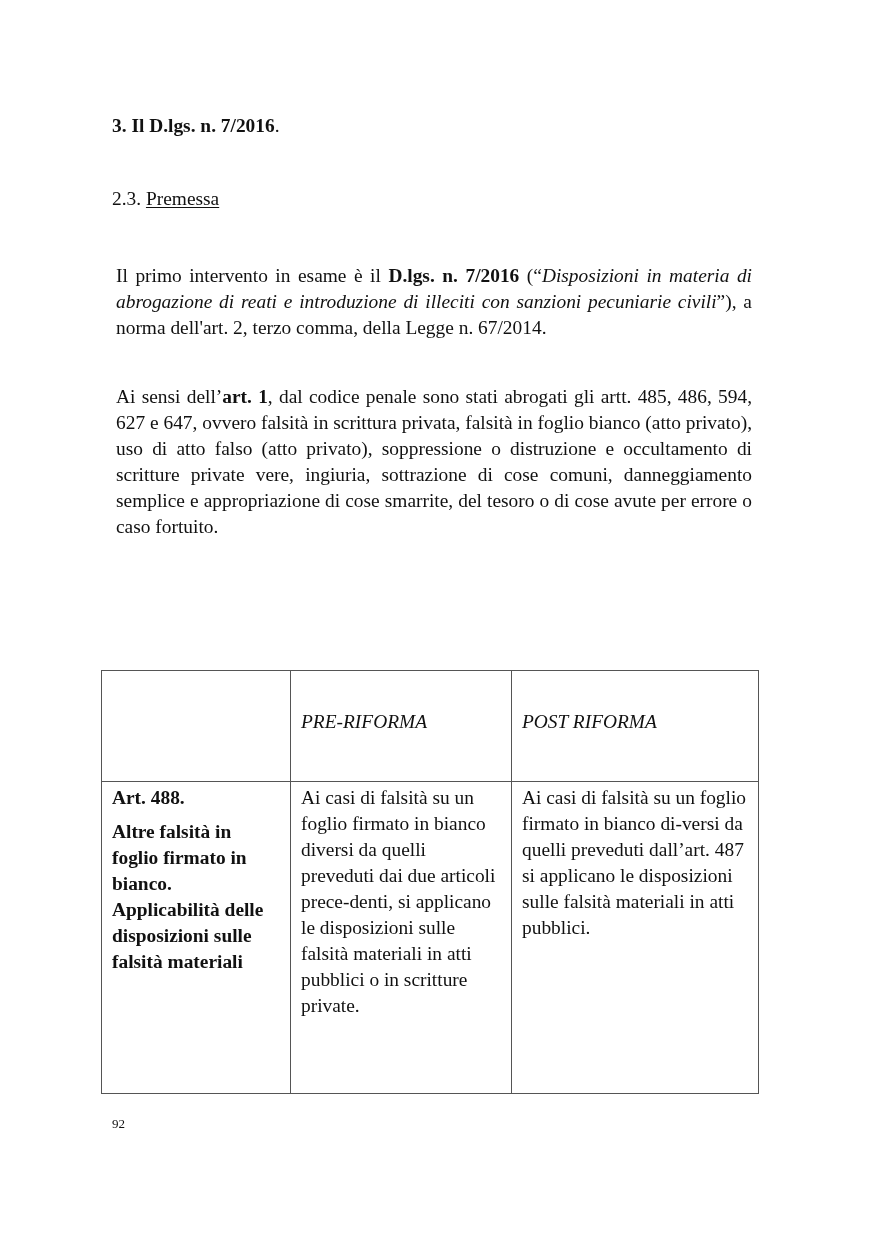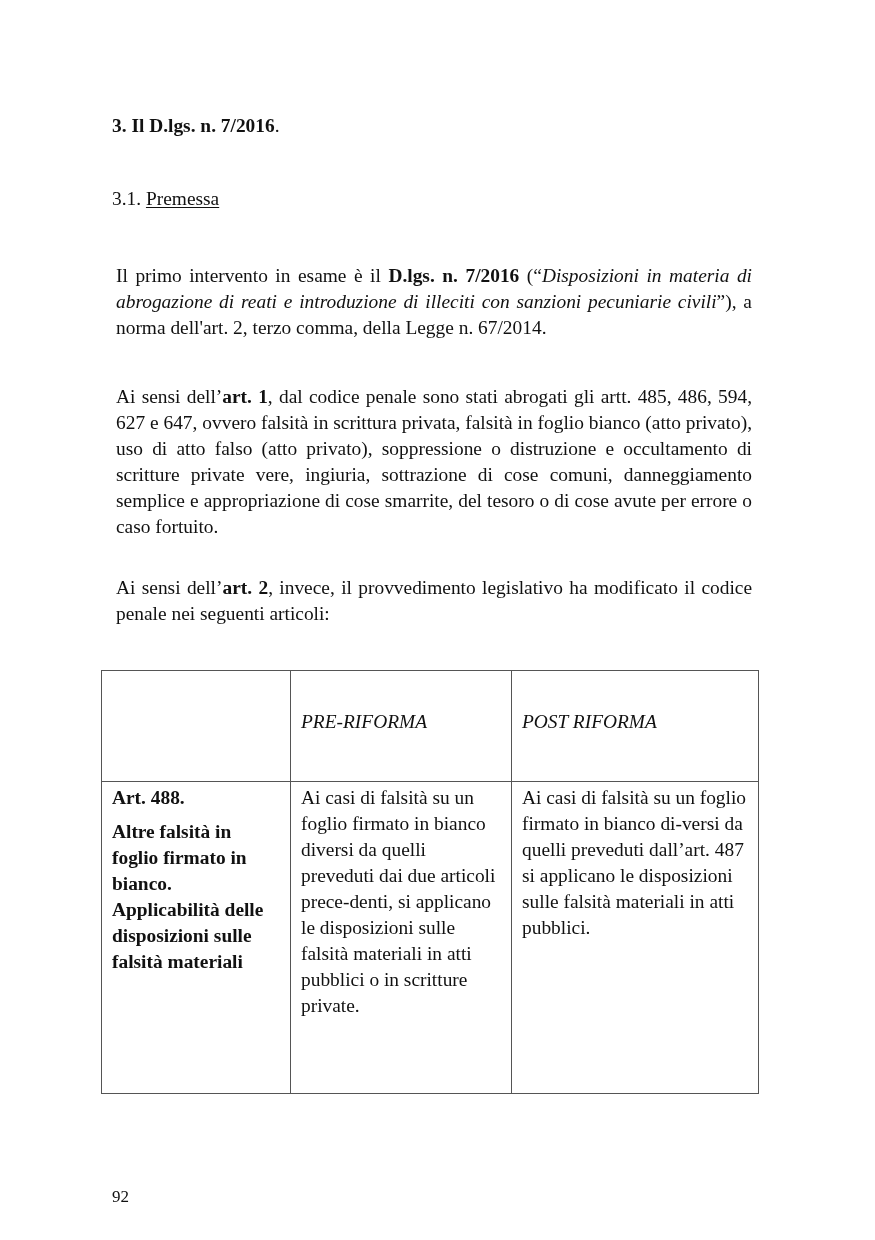--- a/index.html
+++ b/index.html
@@ -76,39 +76,38 @@
       display: block;
       margin-bottom: 8px;
     }
     .art-title {
       font-weight: bold;
       display: block;
     }
     .page-number {
       position: absolute;
       left: 112px;
-      top: 1184px;
-      font-size: 17px;
+      top: 1111px;
+      font-size: 13px;
       line-height: 26px;
     }
   </style>
 </head>
 <body>
 
 <div class="page">
 
   <div class="block heading"><b><span>3.</span> <span>Il D.lgs. n. 7/2016</span></b><span>.</span></div>
 
-  <div class="block subheading"><span>3.1.</span> <span class="u">Premessa</span></div>
+  <div class="block subheading"><span>2.3.</span> <span class="u">Premessa</span></div>
 
   <p class="block para p1"><span>Il primo intervento in esame è il </span><b>D.lgs. n. 7/2016</b><span> (“</span><i>Disposizioni in materia di abrogazione di reati e introduzione di illeciti con sanzioni pecuniarie civili</i><span>”), a norma dell'art. 2, terzo comma, della Legge n. 67/2014.</span></p>
 
   <p class="block para p2"><span>Ai sensi dell’</span><b>art. 1</b><span>, dal codice penale sono stati abrogati gli artt. 485, 486, 594, 627 e 647, ovvero falsità in scrittura privata, falsità in foglio bianco (atto privato), uso di atto falso (atto privato), soppressione o distruzione e occultamento di scritture private vere, ingiuria, sottrazione di cose comuni, danneggiamento semplice e appropriazione di cose smarrite, del tesoro o di cose avute per errore o caso fortuito.</span></p>
 
-  <p class="block para p3"><span>Ai sensi dell’</span><b>art. 2</b><span>, invece, il provvedimento legislativo ha modificato il codice penale nei seguenti articoli:</span></p>
 
   <table class="reform">
     <tbody>
         <tr class="head">
       <th class="c1"></th>
       <th class="c2">PRE-RIFORMA</th>
       <th class="c3">POST RIFORMA</th>
     </tr>
     <tr class="body">
       <td class="c1">

